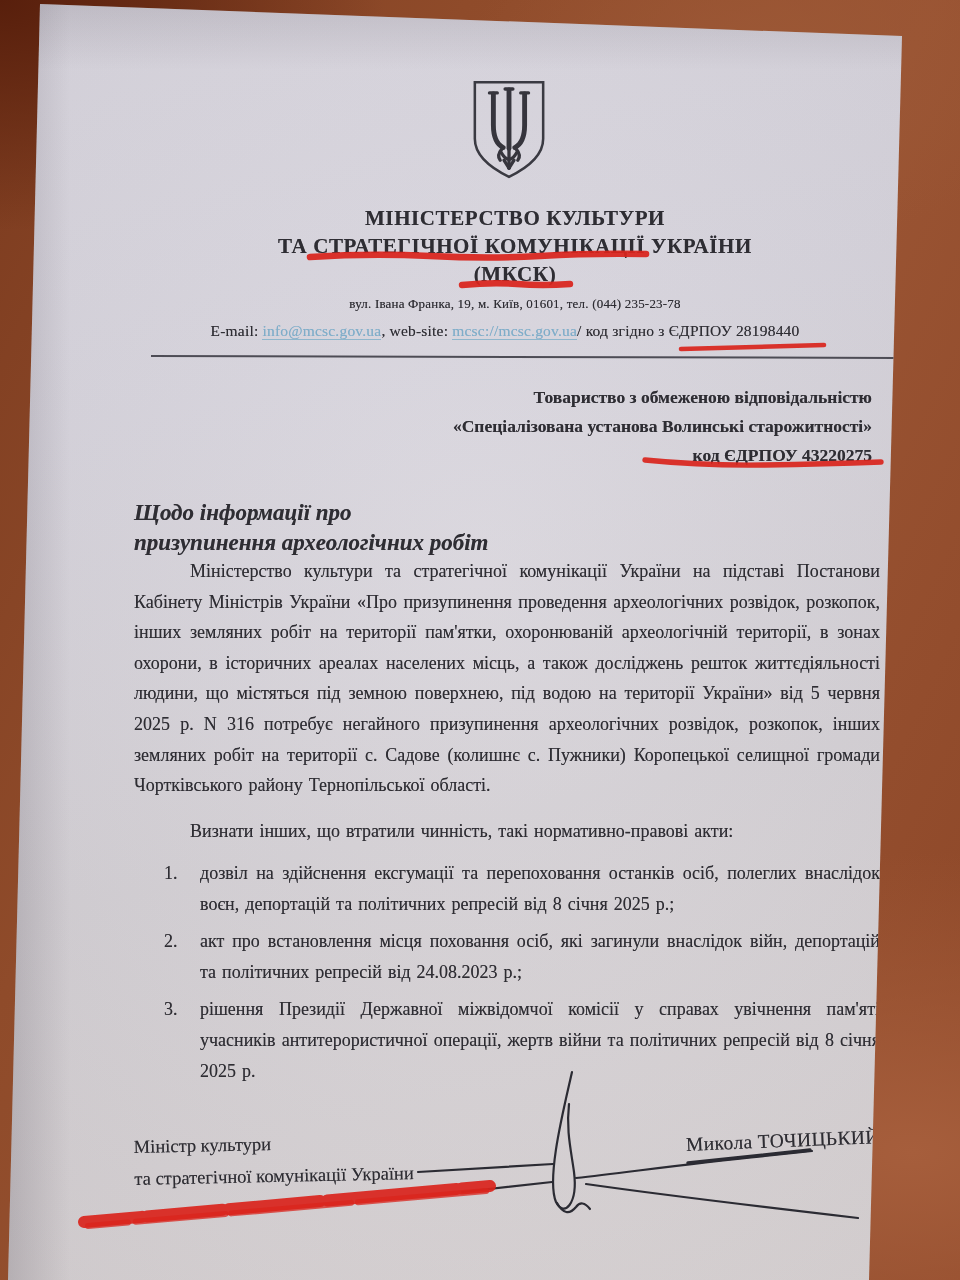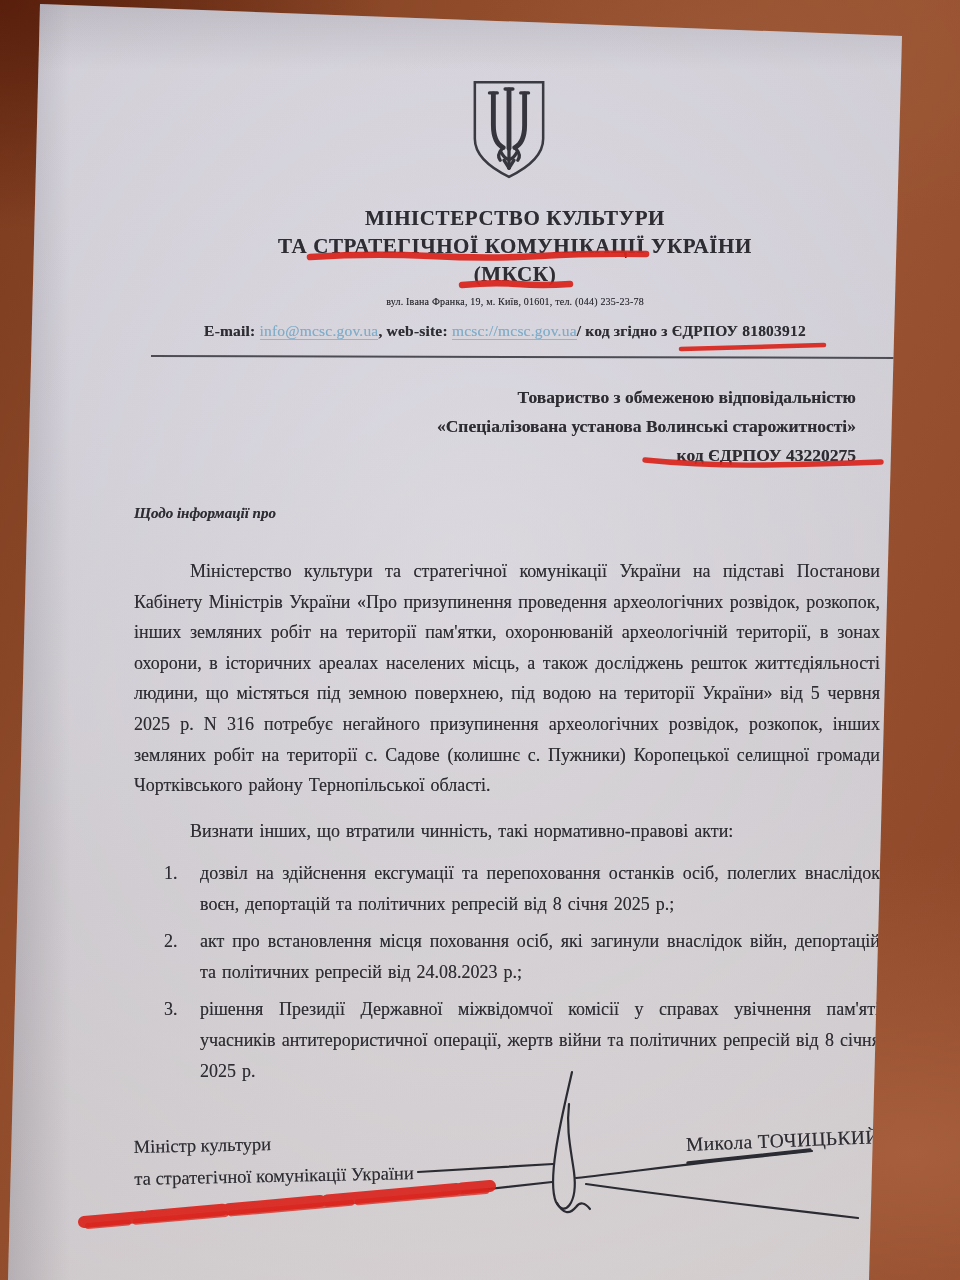--- a/index.html
+++ b/index.html
@@ -23,27 +23,27 @@
     background:
       linear-gradient(90deg, rgba(60,50,62,.20) 0px, rgba(60,50,62,0) 70px),
       linear-gradient(270deg, rgba(60,50,62,.12) 0px, rgba(60,50,62,0) 55px),
       linear-gradient(180deg, rgba(60,50,62,.14) 0px, rgba(60,50,62,0) 70px),
       radial-gradient(700px 900px at 50% 45%, rgba(255,255,255,.10) 0%, rgba(0,0,0,.05) 100%);
   }
   .abs{position:absolute;}
   .ink{color:#2e2d33;text-shadow:0 0 .6px rgba(46,45,51,.55);}
   .center-col{left:150px;width:730px;text-align:center;}
   .title{font-weight:bold;font-size:21px;line-height:28px;letter-spacing:.6px;}
-  .addr{font-size:10px;letter-spacing:.2px;}
+  .addr{font-size:13px;letter-spacing:.2px;}
   .mailline{font-size:15.5px;letter-spacing:.2px;}
-  .b{font-weight:bold;}
+  .b{font-weight:normal;}
   .link{color:#7fadc9;border-bottom:1px solid #8fb6cc;text-shadow:0 0 .6px rgba(127,173,201,.6);}
   .divider{left:151px;top:356px;width:765px;height:2px;background:#4d4c55;transform:rotate(.15deg);}
-  .recipient{right:104px;top:383px;width:560px;text-align:right;font-weight:bold;font-size:17.5px;line-height:29px;}
-  .subject{left:134px;top:498px;width:420px;font-style:italic;font-weight:bold;font-size:15px;line-height:30px;}
+  .recipient{right:88px;top:383px;width:560px;text-align:right;font-weight:bold;font-size:17.5px;line-height:29px;}
+  .subject{left:134px;top:498px;width:420px;font-style:italic;font-weight:bold;font-size:23px;line-height:30px;}
   .bodytext{left:134px;width:746px;font-size:18px;line-height:30.6px;text-align:justify;word-spacing:1.5px;}
   .indent{text-indent:56px;}
   .li{position:relative;padding-left:66px;margin-bottom:7px;}
   .li .num{position:absolute;left:30px;top:0;}
   .li .li-text{display:block;text-align:justify;}
   .sigtitles{left:134px;top:1128px;font-size:18.5px;line-height:32px;transform:rotate(-1.2deg);}
   .signame{left:686px;top:1130px;font-size:19.5px;letter-spacing:.4px;transform:rotate(-2.3deg);white-space:nowrap;}
   svg{display:block;}
   .redmark{position:absolute;pointer-events:none;}
 </style>
@@ -74,33 +74,34 @@
       </g>
     </svg>
   </div>
 
   <div class="abs center-col ink title" style="top:204px;">МІНІСТЕРСТВО КУЛЬТУРИ</div>
   <div class="abs center-col ink title" style="top:232px;">ТА СТРАТЕГІЧНОЇ КОМУНІКАЦІЇ УКРАЇНИ</div>
   <div class="abs center-col ink title" style="top:260px;">(МКСК)</div>
 
   <div class="abs center-col ink addr" style="top:296px;">вул. Івана Франка, 19, м. Київ, 01601, тел. (044) 235-23-78</div>
   <div class="abs center-col ink mailline" style="top:322px;left:140px;">
-    <span class="b">E-mail: </span><span class="link">info@mcsc.gov.ua</span><span class="b">, web-site: </span><span class="link">mcsc://mcsc.gov.ua</span><span class="b">/ код згідно з </span><span class="b">ЄДРПОУ 81803912</span>
+    <span class="b">E-mail: </span><span class="link">info@mcsc.gov.ua</span><span class="b">, web-site: </span><span class="link">mcsc://mcsc.gov.ua</span><span class="b">/ код згідно з </span><span class="b">ЄДРПОУ 28198440</span>
   </div>
 
   <div class="abs divider"></div>
 
   <div class="abs recipient ink">
     <div>Товариство з обмеженою відповідальністю</div>
     <div>«Спеціалізована установа Волинські старожитності»</div>
     <div>код ЄДРПОУ 43220275</div>
   </div>
 
   <div class="abs subject ink">
     <div>Щодо інформації про</div>
+    <div>призупинення археологічних робіт</div>
   </div>
 
   <div class="abs bodytext ink indent" style="top:556px;">Міністерство культури та стратегічної комунікації України на підставі Постанови Кабінету Міністрів України «Про призупинення проведення археологічних розвідок, розкопок, інших земляних робіт на території пам'ятки, охоронюваній археологічній території, в зонах охорони, в історичних ареалах населених місць, а також досліджень решток життєдіяльності людини, що містяться під земною поверхнею, під водою на території України» від 5 червня 2025 р. N 316 потребує негайного призупинення археологічних розвідок, розкопок, інших земляних робіт на території с. Садове (колишнє с. Пужники) Коропецької селищної громади Чортківського району Тернопільської області.</div>
   <div class="abs bodytext ink indent" style="top:816px;">Визнати інших, що втратили чинність, такі нормативно-правові акти:</div>
 
   <div class="abs bodytext ink" style="top:858px;">
     <div class="li">
       <span class="num">1.</span>
       <span class="li-text">дозвіл на здійснення ексгумації та перепоховання останків осіб, полеглих внаслідок воєн, депортацій та політичних репресій від 8 січня 2025 р.;</span>
     </div>

